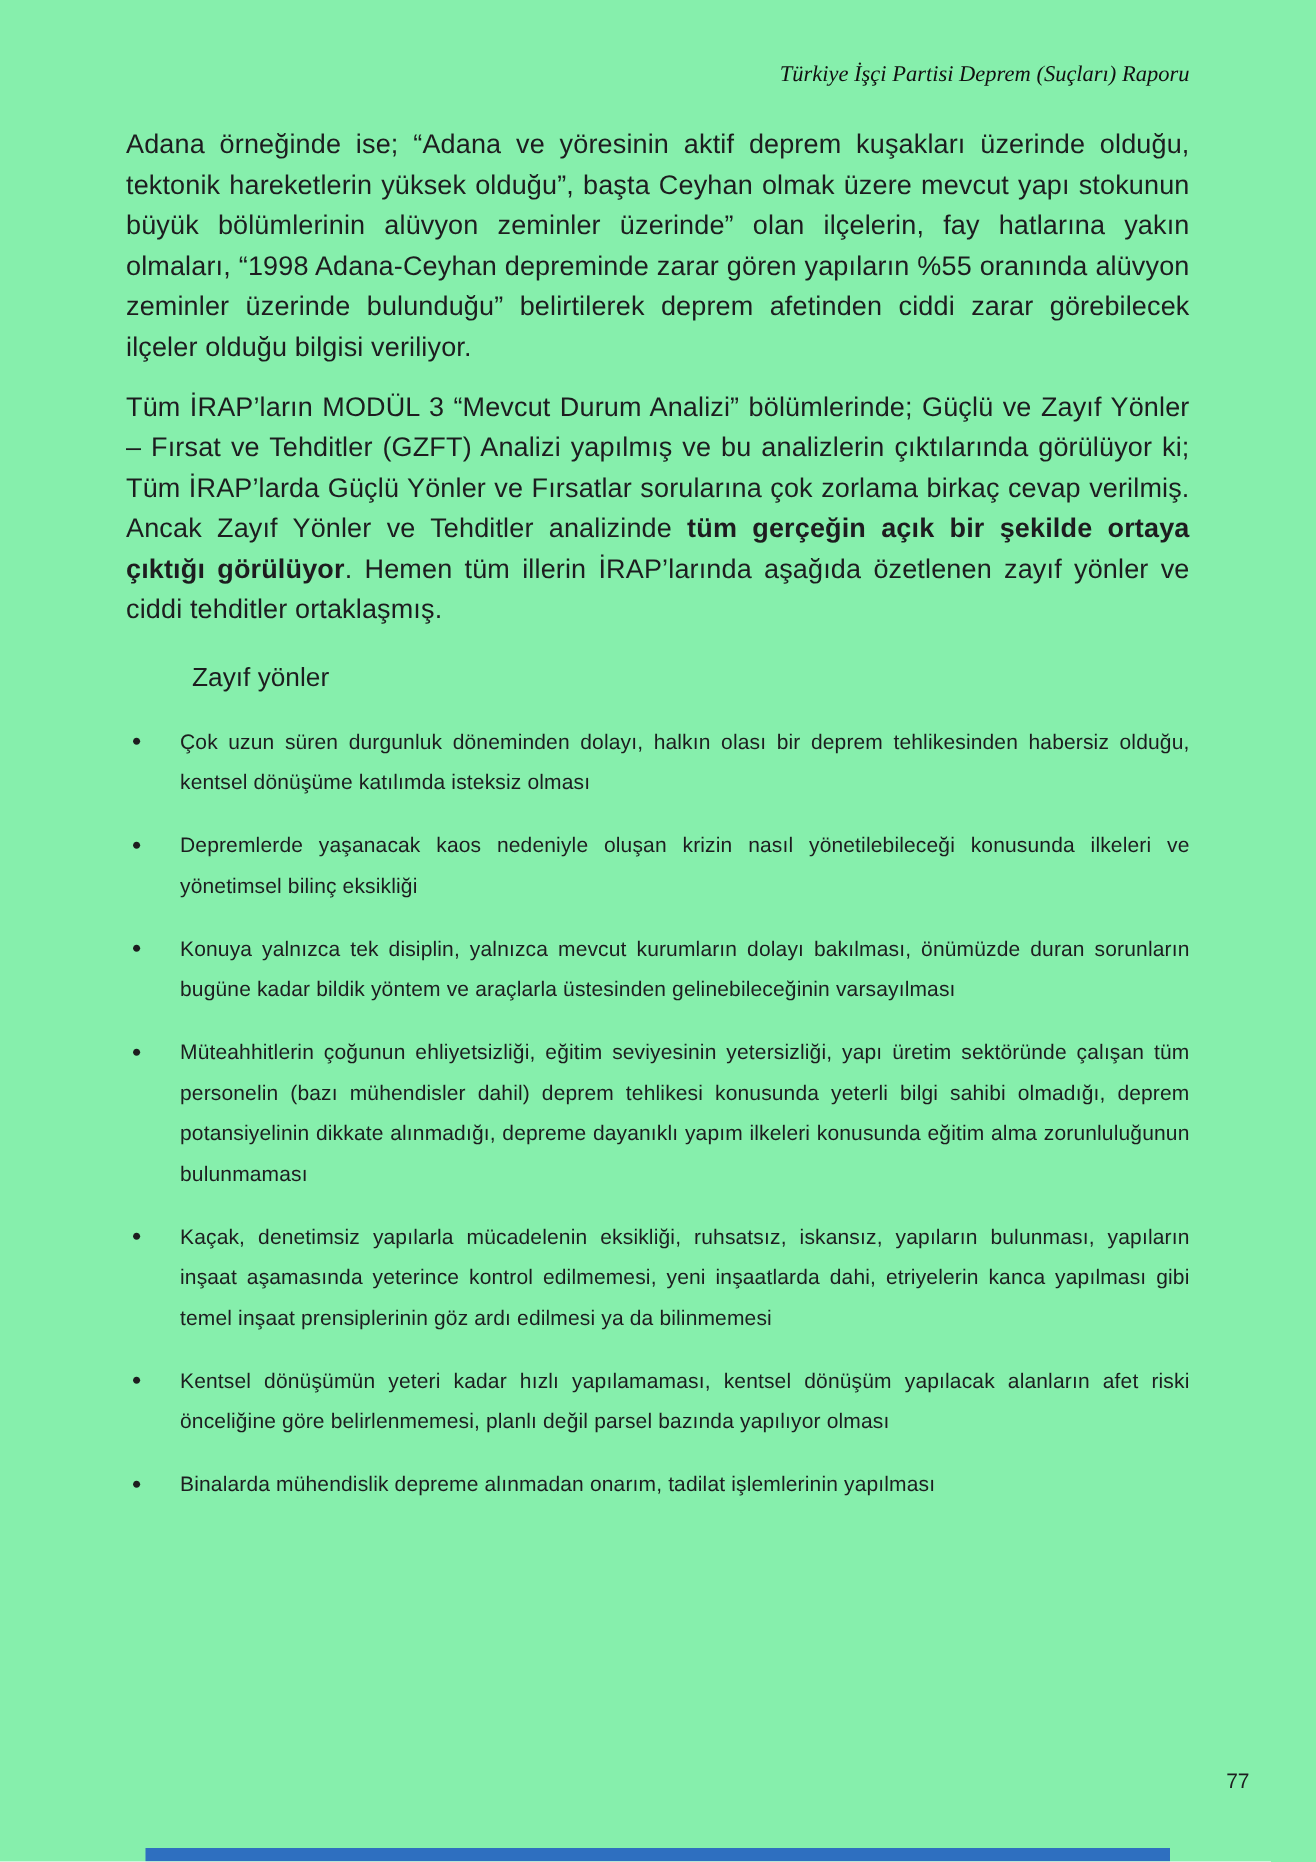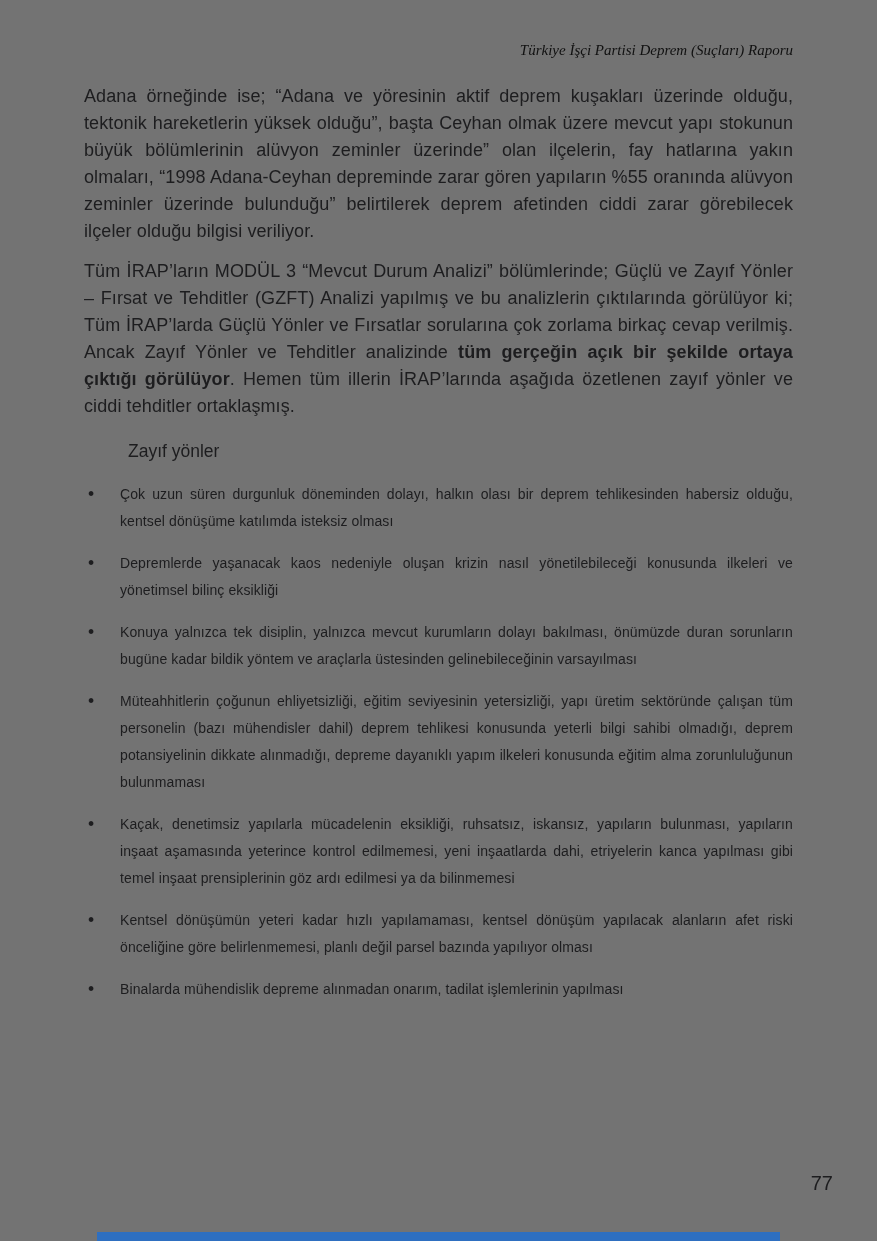--- a/index.html
+++ b/index.html
@@ -2,21 +2,21 @@
 <html lang="tr"><head>
 <meta charset="utf-8">
 <style>
   * { margin: 0; padding: 0; box-sizing: border-box; }
   html, body { background: #ffffff; }
   .page {
     position: relative;
     width: 877px;
     height: 1241px;
     margin: 0 auto;
-    background: #737373;
+    background: #86efac;
     overflow: hidden;
     font-family: "Liberation Sans", sans-serif;
     color: #1d1d1f;
   }
   .content {
     padding: 42px 84px 0 84px;
   }
   .running-head {
     text-align: right;
     font-family: "Liberation Serif", serif;
@@ -60,21 +60,21 @@
     flex: 1 1 auto;
     font-size: 14px;
     line-height: 27px;
     text-align: justify;
     letter-spacing: 0.1px;
   }
   .page-number {
     position: absolute;
     right: 44px;
     bottom: 46px;
-    font-size: 20px;
+    font-size: 14px;
     color: #1d1d1f;
   }
   .footer-accent-bar {
     position: absolute;
     left: 97px;
     bottom: 0;
     width: 683px;
     height: 9px;
   }
 </style>

